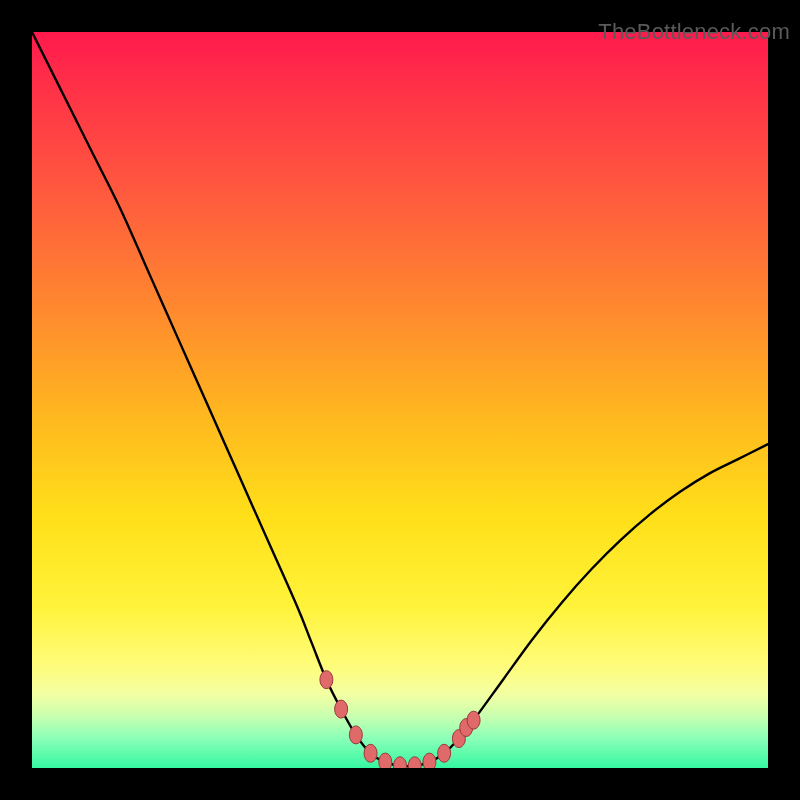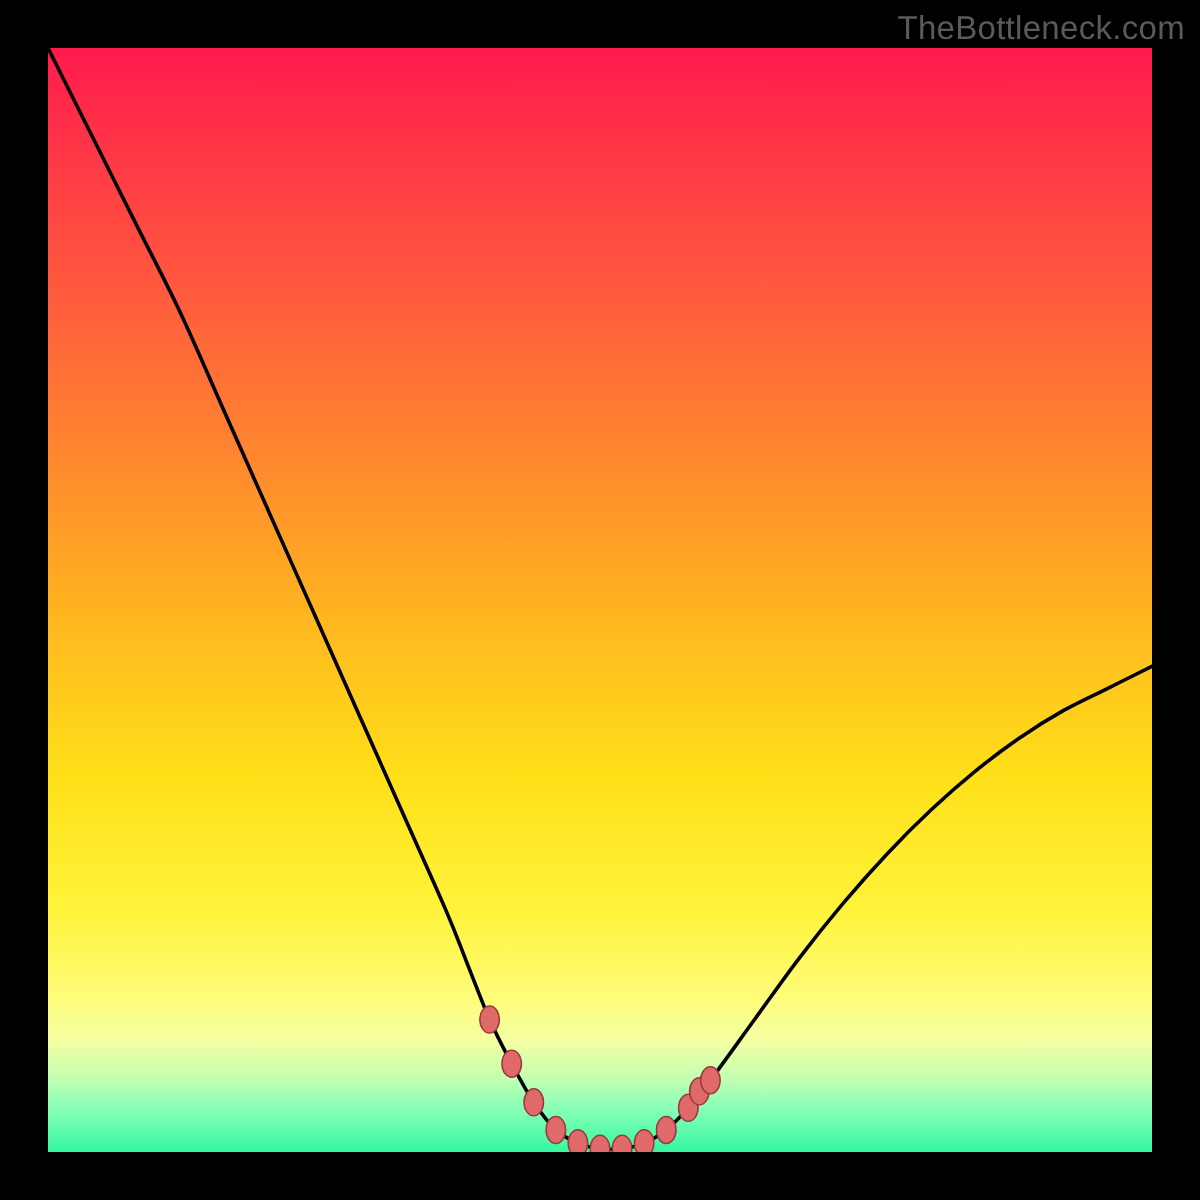--- a/index.html
+++ b/index.html
@@ -42,21 +42,21 @@
   .curve {
     position: absolute;
     left: 0;
     top: 0;
     width: 736px;
     height: 736px;
     pointer-events: none;
   }
   .watermark {
     position: absolute;
-    top: 6px;
+    top: 19px;
     right: 10px;
     font-size: 22px;
     font-weight: 500;
     color: #5a5a5a;
     letter-spacing: 0.2px;
     user-select: none;
     margin-left: 48px;
   }
 </style>
 </head>

